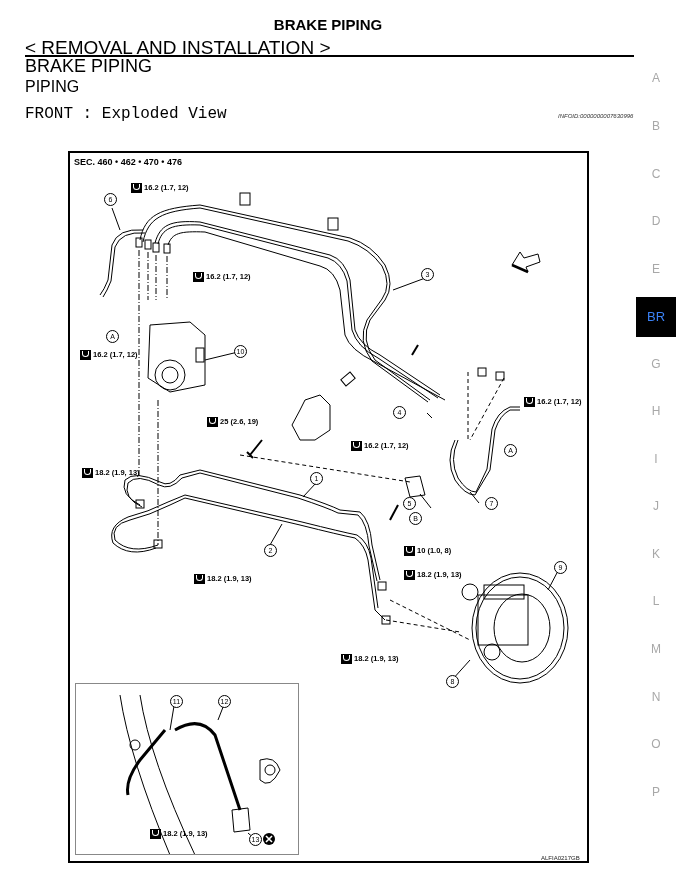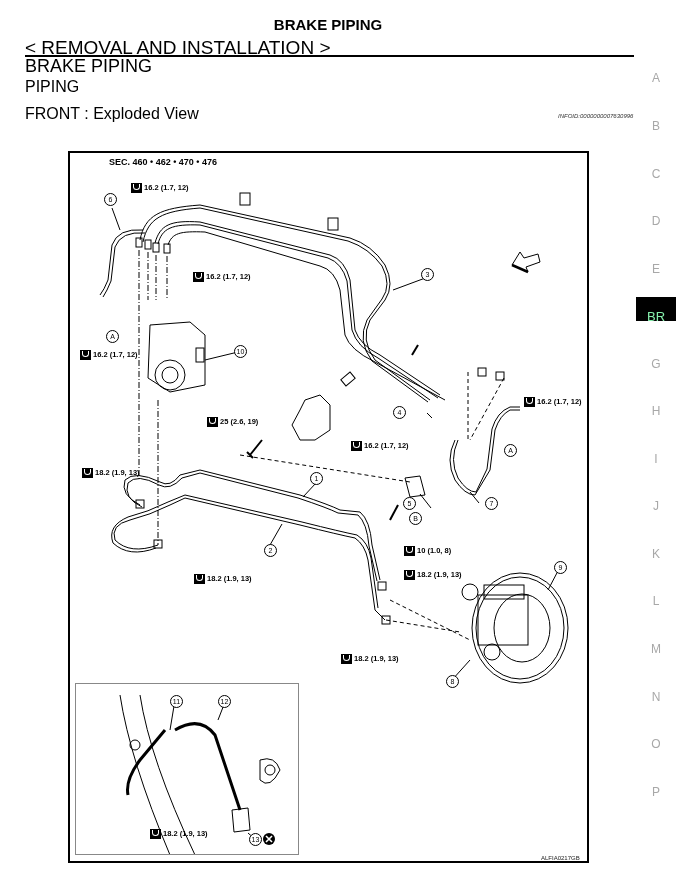--- a/index.html
+++ b/index.html
@@ -4,27 +4,27 @@
 <style>
   html, body { margin: 0; padding: 0; background: #ffffff; }
   body { width: 676px; height: 893px; position: relative; overflow: hidden;
          font-family: "Liberation Sans", sans-serif; color: #000; }
   .hdr-title { position: absolute; left: 0; width: 656px; top: 16px; text-align: center;
                font-weight: bold; font-size: 15px; }
   .crumb { position: absolute; left: 25px; top: 37px; font-size: 19px; }
   .rule { position: absolute; left: 25px; top: 55px; width: 609px; height: 2px; background: #000; }
   .h1 { position: absolute; left: 25px; top: 56px; font-size: 18px; }
   .h2 { position: absolute; left: 25px; top: 78px; font-size: 16px; }
-  .h3 { position: absolute; left: 25px; top: 105px; font-size: 16px; }
+  .h3 { position: absolute; left: 25px; top: 105px; font-size: 16px; font-family: Liberation Mono, monospace; }
   .infoid { position: absolute; left: 558px; top: 113px; font-size: 6px; font-style: italic; color: #333; }
   .tabs { position: absolute; left: 636px; top: 0; width: 40px; }
   .tab { position: absolute; left: 0; width: 40px; text-align: center; font-size: 12px; color: #a8a8a8; }
-  .tab.active { background: #000; color: #86efac; font-weight: normal; height: 24px; line-height: 40px; font-size: 13px; }
+  .tab.active { background: #000; color: #3b82f6; font-weight: normal; height: 40px; line-height: 40px; font-size: 13px; }
   .frame { position: absolute; left: 68px; top: 151px; width: 521px; height: 712px; border: 2px solid #000; box-sizing: border-box; }
-  .sec { position: absolute; left: 74px; top: 157px; font-size: 9px; font-weight: bold; margin-left: 35px; }
+  .sec { position: absolute; left: 74px; top: 157px; font-size: 9px; font-weight: bold; }
   .fig-id { position: absolute; left: 541px; top: 855px; font-size: 6px; color: #222; }
   .callout { position: absolute; width: 11px; height: 11px; border: 1px solid #000; border-radius: 50%;
              font-size: 7px; line-height: 11px; text-align: center; background: #fff; }
   .torque { position: absolute; font-size: 7.5px; font-weight: bold; white-space: nowrap; display: flex; }
   .torque .ticon { display: inline-block; width: 11px; height: 10px; background: #000; margin-right: 2px; position: relative; }
   .torque .ticon::after { content: ""; position: absolute; left: 2px; top: 1px; width: 7px; height: 6px;
              border: 1.5px solid #fff; border-top: none; border-radius: 0 0 5px 5px; box-sizing: border-box; }
   .ref { position: absolute; width: 11px; height: 11px; border: 1px solid #000; border-radius: 50%;
          font-size: 7px; line-height: 11px; text-align: center; background: #fff; }
   .inset { position: absolute; left: 75px; top: 683px; width: 224px; height: 172px; border: 1.5px solid #888; box-sizing: border-box; }

